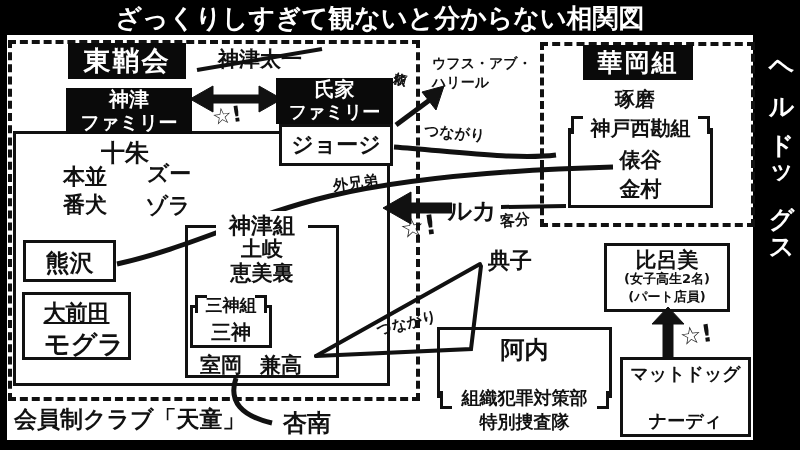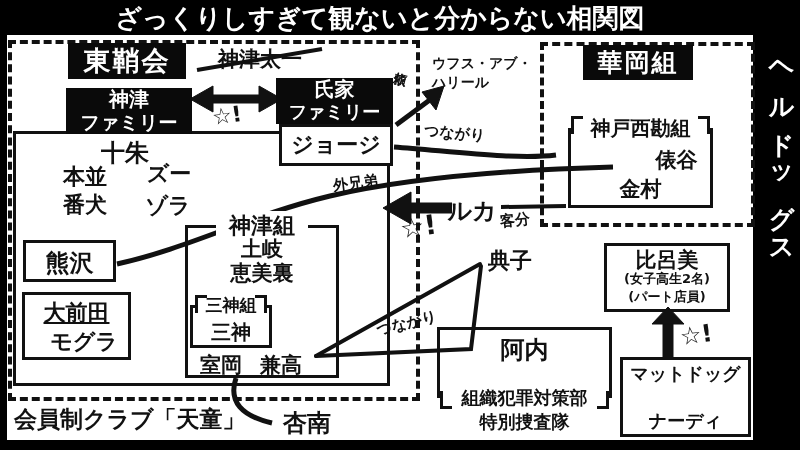--- a/index.html
+++ b/index.html
@@ -58,37 +58,38 @@
 
   <div class="abs txt" style="left:202px;top:45px;width:116px;font-size:21px;">神津太一</div>
 
   <div class="abs wbox" style="left:279px;top:124px;width:114px;height:42px;z-index:6;"></div>
   <div class="abs txt" style="left:279px;top:130px;width:114px;font-size:22px;">ジョージ</div>
 
   <div class="abs hand" style="left:432px;top:55px;font-size:14px;font-weight:800;">ウフス・アブ・</div>
   <div class="abs hand" style="left:432px;top:74px;font-size:14px;font-weight:800;">ハリール</div>
   <div class="abs hand vtext" style="left:389px;top:62px;height:48px;font-size:13px;transform:rotate(14deg);">依頼</div>
 
+  <div class="abs txt" style="left:600px;top:86px;width:70px;font-size:20px;">琢磨</div>
   <div class="abs wbox" style="left:568px;top:128px;width:145px;height:80px;"></div>
   <div class="abs txt onborder lbl-top" style="left:572px;top:115px;width:137px;font-size:20px;">神戸西勘組</div>
-  <div class="abs txt" style="left:568px;top:146px;width:145px;font-size:21px;margin-left:36px;">俵谷</div>
+  <div class="abs txt" style="left:568px;top:146px;width:145px;font-size:21px;">俵谷</div>
   <div class="abs txt" style="left:568px;top:175px;width:145px;font-size:21px;">金村</div>
 
   <div class="abs txt" style="left:90px;top:137px;width:70px;font-size:24px;">十朱</div>
   <div class="abs txt" style="left:57px;top:162px;width:56px;font-size:22px;">本並</div>
   <div class="abs txt" style="left:142px;top:159px;width:54px;font-size:22px;">ズー</div>
   <div class="abs txt" style="left:57px;top:190px;width:56px;font-size:22px;">番犬</div>
   <div class="abs txt" style="left:141px;top:191px;width:54px;font-size:22px;">ゾラ</div>
 
   <div class="abs wbox" style="left:23px;top:240px;width:93px;height:42px;"></div>
   <div class="abs txt" style="left:23px;top:247px;width:93px;font-size:24px;">熊沢</div>
 
   <div class="abs wbox" style="left:22px;top:292px;width:109px;height:68px;"></div>
   <div class="abs txt" style="left:22px;top:298px;width:109px;font-size:22px;text-decoration:underline;">大前田</div>
-  <div class="abs txt" style="left:22px;top:327px;width:124px;font-size:22px;font-family:Liberation Serif, serif;">モグラ</div>
+  <div class="abs txt" style="left:22px;top:327px;width:124px;font-size:26px;font-family:Liberation Serif, serif;">モグラ</div>
 
   <div class="abs wbox" style="left:185px;top:225px;width:154px;height:153px;"></div>
   <div class="abs txt onborder" style="left:216px;top:211px;width:92px;font-size:22px;">神津組</div>
   <div class="abs txt" style="left:185px;top:235px;width:154px;font-size:21px;">土岐</div>
   <div class="abs txt" style="left:185px;top:259px;width:154px;font-size:21px;">恵美裏</div>
 
   <div class="abs wbox" style="left:190px;top:305px;width:82px;height:43px;"></div>
   <div class="abs txt onborder lbl-top" style="left:196px;top:294px;width:70px;font-size:17px;">三神組</div>
   <div class="abs txt" style="left:190px;top:319px;width:82px;font-size:20px;">三神</div>
 

